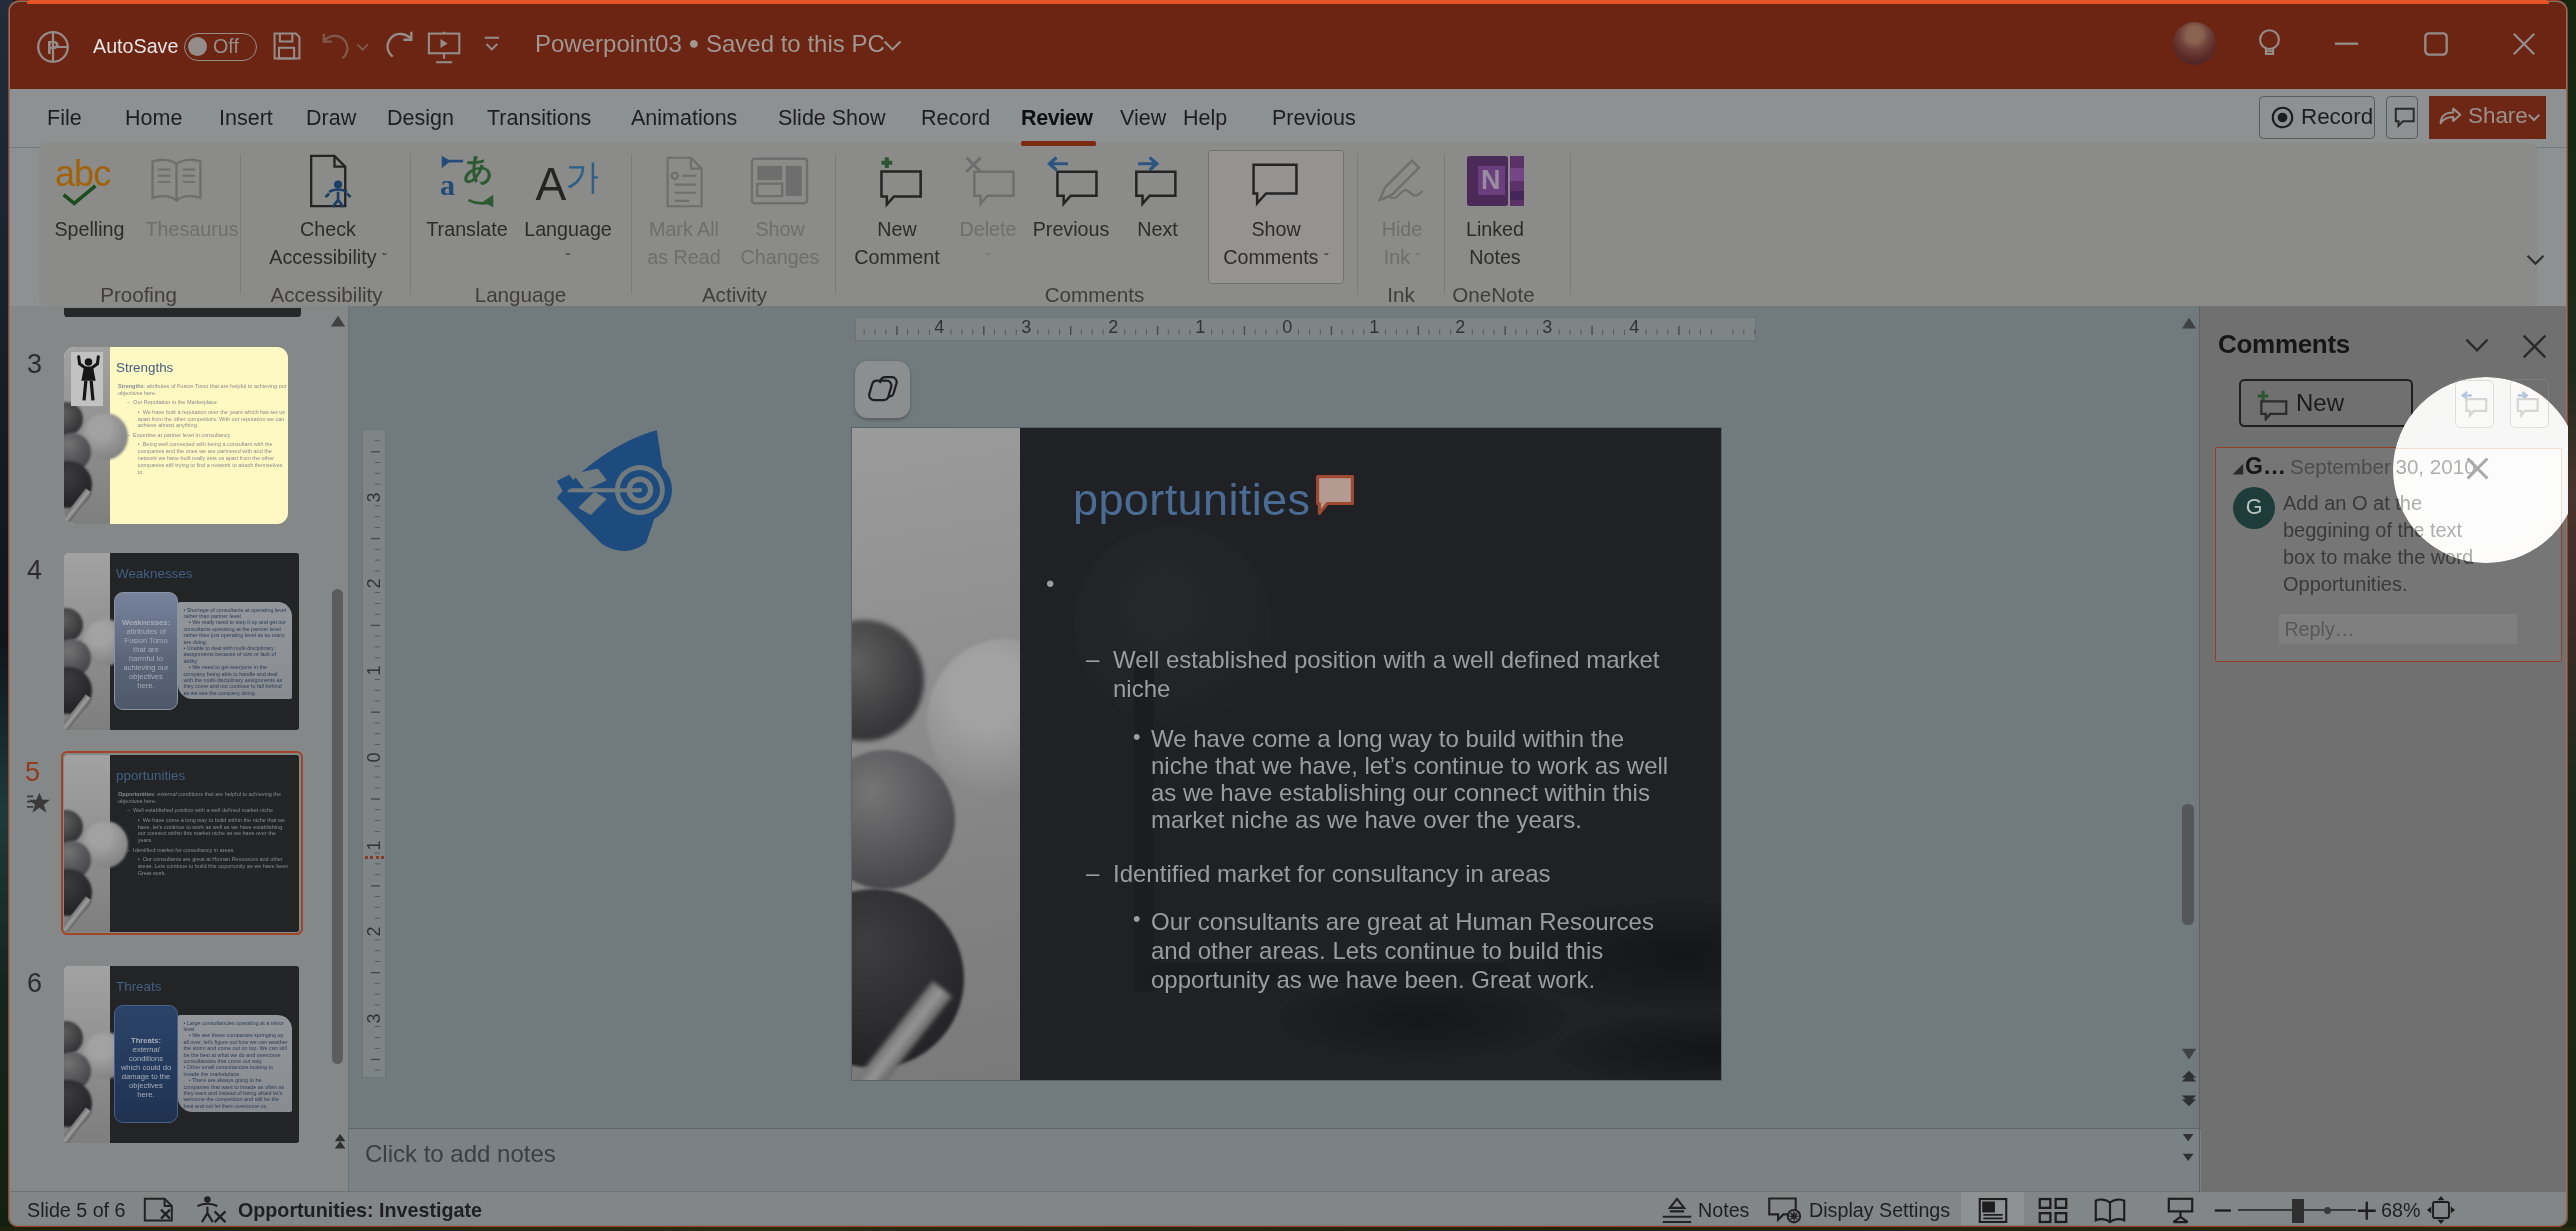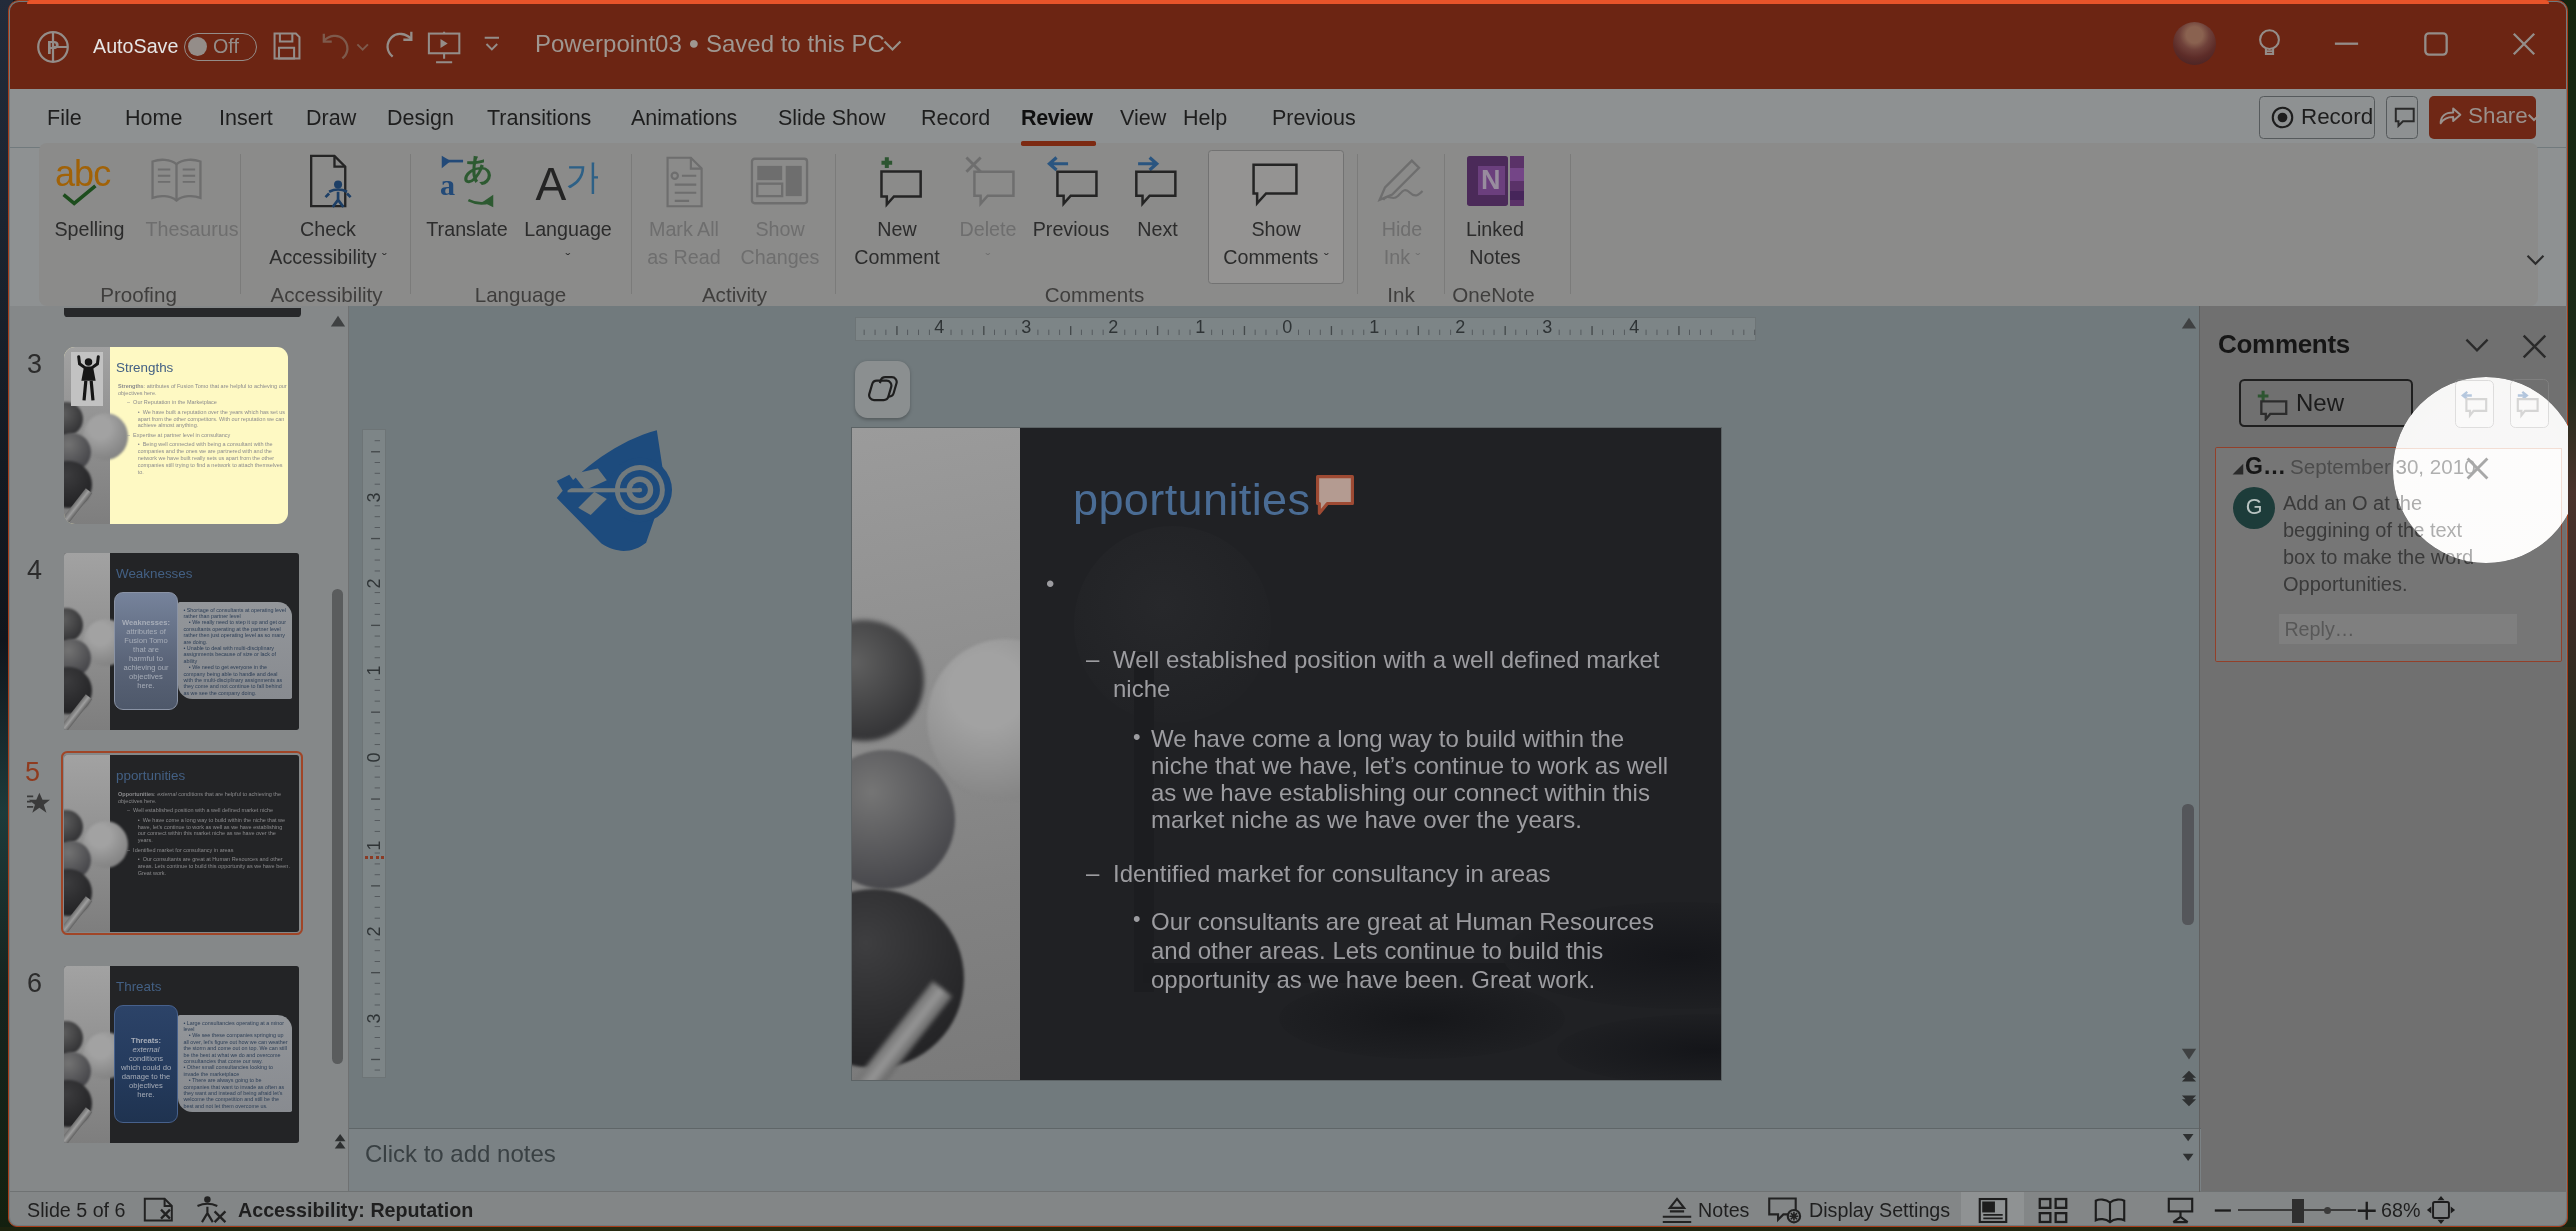--- a/index.html
+++ b/index.html
@@ -128,21 +128,21 @@
   <circle cx="13" cy="13" r="11" fill="none" stroke="#1d1d1d" stroke-width="2.4"></circle>
         <circle cx="13" cy="13" r="5.5" fill="#1d1d1d"></circle>
  </svg>
  <div class="abs" style="left:41px;top:7.2px;font-size:22.4px;color:#1d1d1d">Record</div>
 </div>
 <div class="abs" style="left:2386px;top:96px;width:32px;height:43px;border:1.8px solid #565a5c;border-radius:4.5px">
  <svg class="abs" style="left:7.2px;top:9.8px" width="21.5" height="21.5" viewBox="0 0 24 24" fill="none" stroke="#2a2a2a" stroke-width="2.2">
   <path d="M2 2 h20 v14 h-12 l-5 5 v-5 h-3 z"></path>
  </svg>
 </div>
-<div class="abs" style="left:2429px;top:96px;width:107px;height:43px;background:#6f2715;border-radius:5px">
+<div class="abs" style="left:2429px;top:96px;width:117px;height:43px;background:#6f2715;border-radius:0">
  <svg class="abs" style="left:9px;top:9px" width="25" height="25" viewBox="0 0 28 28" fill="none" stroke="#9a918c" stroke-width="2.2">
   <path d="M17 4 l8 7 l-8 7 v-4.5 c-7 0 -11 2 -14 7 c0 -8 5 -12 14 -12 z" stroke-linejoin="round"></path>
  </svg>
  <div class="abs" style="left:39px;top:7.2px;font-size:22.4px;color:#9a918c">Share</div>
  <svg class="abs" style="left:97px;top:16px" width="16" height="12.5" viewBox="0 0 18 14" fill="none" stroke="#9a918c" stroke-width="2.2">
         <path d="M3 3 l6 6 l6 -6"></path>
       </svg>
 </div>
 <svg class="abs" style="left:2524px;top:253px" width="23" height="16" viewBox="0 0 26 18" fill="none" stroke="#2c2c2c" stroke-width="2.4">
       <path d="M4 3 l9 9 l9 -9"></path>
@@ -633,21 +633,21 @@
 <svg class="abs" style="left:143px;top:1197px" width="36" height="27" viewBox="0 0 40 30" fill="none" stroke="#222" stroke-width="2.2">
  <path d="M2 2 h22 l8 8 v16 h-30 z"></path>
       <path d="M24 2 v8 h8"></path>
       <path d="M20 14 l10 10 M30 14 l-10 10" stroke-width="2.6"></path>
 </svg>
 <svg class="abs" style="left:193px;top:1195px" width="36" height="29" viewBox="0 0 40 32" fill="none" stroke="#222" stroke-width="2.4">
  <circle cx="16" cy="5" r="3.6" fill="#222" stroke="none"></circle>
  <path d="M5 12 c7 -3 15 -3 22 0 M16 13 v7 M16 20 l-6 10 M16 20 l6 10"></path>
  <path d="M24 18 l12 12 M36 18 l-12 12" stroke-width="2.6"></path>
 </svg>
-<div class="abs" style="left:238px;top:1199px;font-size:19.7px;font-weight:bold;color:#1f1f1f">Accessibility: Reputation</div>
+<div class="abs" style="left:238px;top:1199px;font-size:19.7px;font-weight:bold;color:#1f1f1f">Opportunities: Investigate</div>
 <svg class="abs" style="left:1661px;top:1197px" width="32" height="27" viewBox="0 0 36 30" fill="none" stroke="#222" stroke-width="2.4">
  <path d="M2 28 h32 M2 22 h32 M10 16 h16"></path>
       <path d="M18 2 l8 10 h-16 z" fill="none"></path>
 </svg>
 <div class="abs" style="left:1698px;top:1199px;font-size:19.7px;color:#1f1f1f">Notes</div>
 <svg class="abs" style="left:1767px;top:1195px" width="38" height="30" viewBox="0 0 42 34" fill="none" stroke="#222" stroke-width="2.4">
  <path d="M2 4 h30 v18 h-14 l-6 6 v-6 h-10 z"></path>
  <circle cx="30" cy="24" r="7" fill="#838687" stroke="#222"></circle>
       <path d="M30 19 v10 M25 24 h10 M26.5 20.5 l7 7 M33.5 20.5 l-7 7" stroke-width="1.8"></path>
 </svg>

